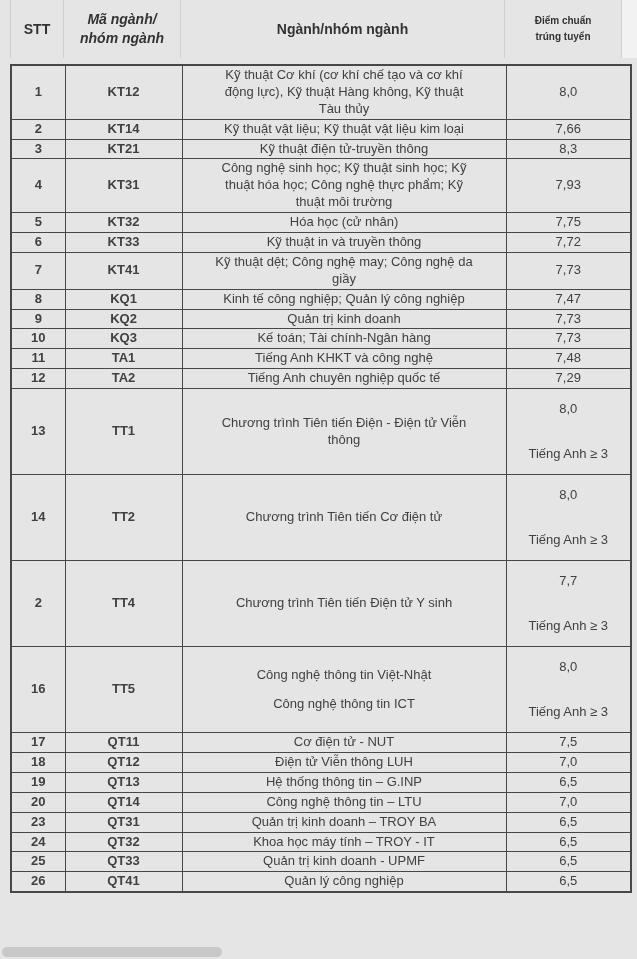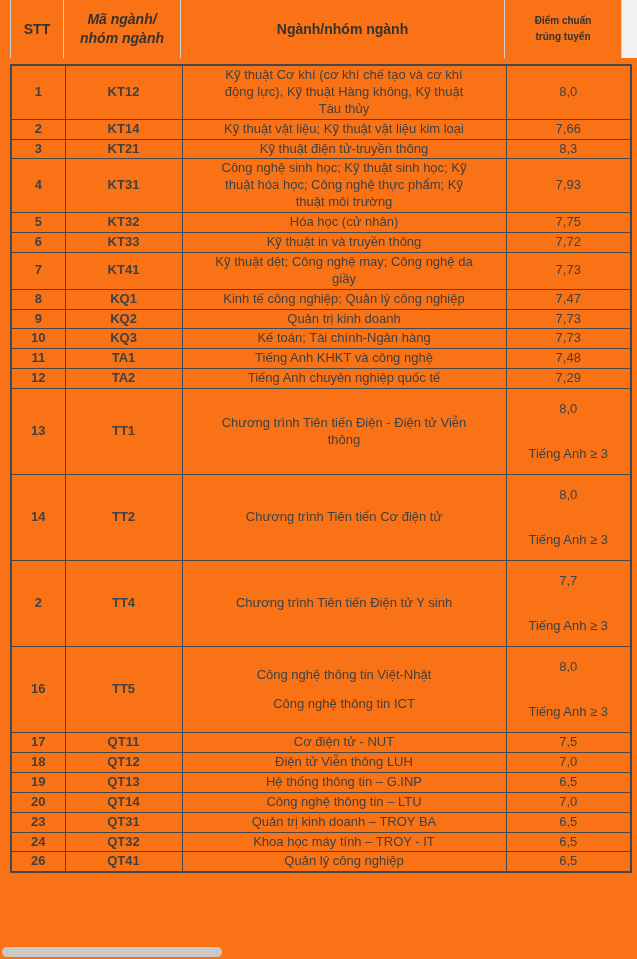--- a/index.html
+++ b/index.html
@@ -5,21 +5,21 @@
   * { margin: 0; padding: 0; box-sizing: border-box; }
   html, body { background: #ffffff; }
   body {
     font-family: "Liberation Sans", "DejaVu Sans", sans-serif;
     color: #414141;
   }
   .page {
     position: relative;
     width: 637px;
     height: 959px;
-    background: #f97316;
+    background: #e5e5e5;
     overflow: hidden;
   }
   
   .thead {
     position: absolute;
     top: 0; left: 10px;
     height: 58px;
     display: flex;
     align-items: stretch;
   }
@@ -428,20 +428,34 @@
           </td>
           <td class="name">
             <div class="ln">Khoa học máy tính – TROY - IT</div>
           </td>
           <td class="score">
             <div class="ln">6,5</div>
           </td>
         </tr>
         <tr>
           <td class="stt">
+            <div class="ln">25</div>
+          </td>
+          <td class="code">
+            <div class="ln">QT33</div>
+          </td>
+          <td class="name">
+            <div class="ln">Quản trị kinh doanh - UPMF</div>
+          </td>
+          <td class="score">
+            <div class="ln">6,5</div>
+          </td>
+        </tr>
+        <tr>
+          <td class="stt">
             <div class="ln">26</div>
           </td>
           <td class="code">
             <div class="ln">QT41</div>
           </td>
           <td class="name">
             <div class="ln">Quản lý công nghiệp</div>
           </td>
           <td class="score">
             <div class="ln">6,5</div>

